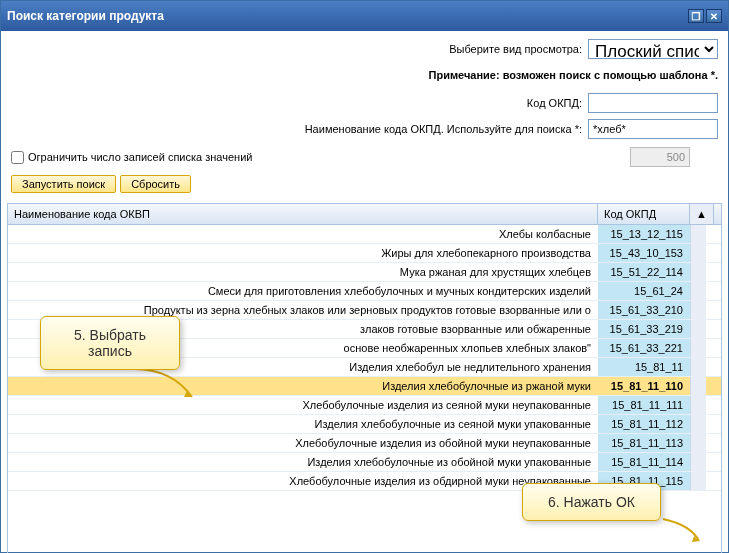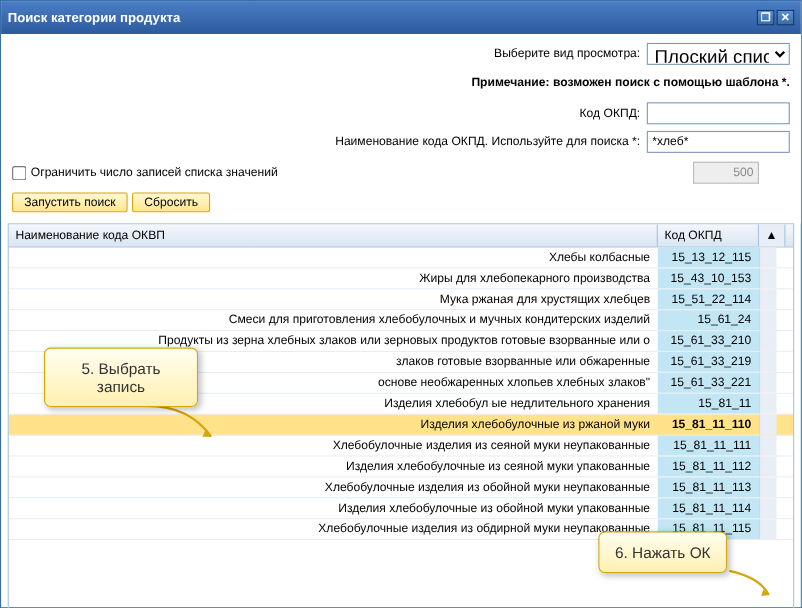--- a/index.html
+++ b/index.html
@@ -48,21 +48,21 @@
 .gc-code { flex: 0 0 92px; background: #c2e6f4; }
 .gc-scroll { flex: 0 0 16px; background: #e9eef6; border-left: 1px solid #cdd9e8; }
 
 .grid-row.selected { background: #ffe28a; }
 .grid-row.selected .gc-code { background: #ffe28a; font-weight: bold; }
 
 .footer-bar { height: 14px; background: #e9eef6; border-top: 1px solid #a9c3e0; display: flex; }
 .footer-bar .sb { flex: 1; border-right: 1px solid #cdd9e8; }
 .footer-bar .sb-v { width: 16px; }
 
-.callout { position: absolute; background: linear-gradient(to bottom,#fffef0,#fff0b0); border: 1px solid #d4a60a; border-radius: 6px; padding: 10px 14px; font-size: 14px; color: #333; box-shadow: 2px 2px 6px rgba(0,0,0,0.25); z-index: 10; }
+.callout { position: absolute; background: linear-gradient(to bottom,#fffef0,#fff0b0); border: 1px solid #d4a60a; border-radius: 6px; padding: 10px 25px; font-size: 14px; color: #333; box-shadow: 2px 2px 6px rgba(0,0,0,0.25); z-index: 10; }
 .callout-1 { left: 40px; top: 316px; width: 140px; text-align: center; }
 .callout-2 { right: 68px; bottom: 32px; }
 
 .pointer-curve { position:absolute; z-index:9; }
 .p1 { left: 132px; top: 367px; width: 70px; height: 34px; }
 .p2 { right: 26px; bottom: 8px; width: 42px; height: 28px; }
 </style>
 </head>
 <body>
 

